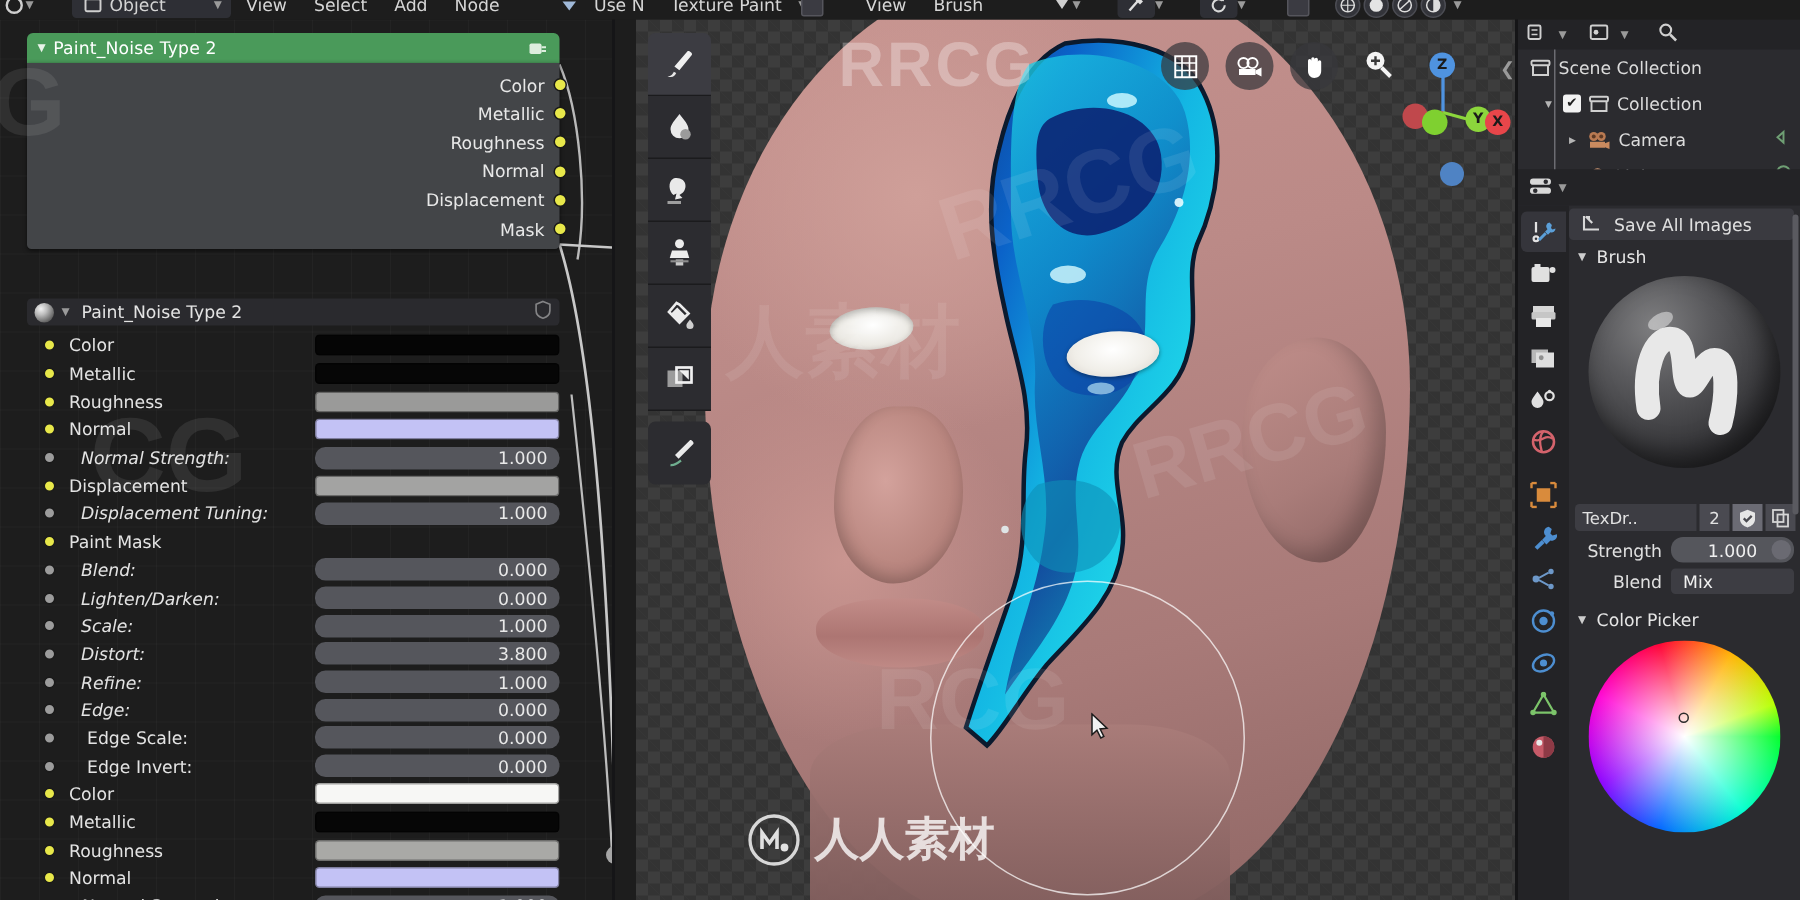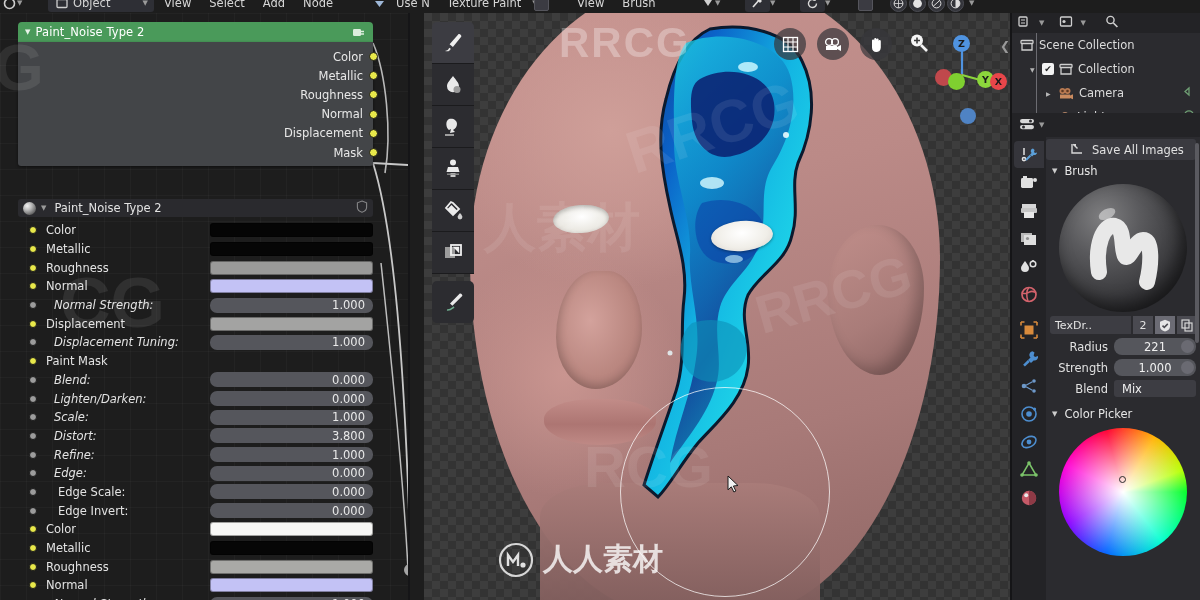--- a/index.html
+++ b/index.html
@@ -273,35 +273,35 @@
   }
   .pe-tab {
     width: 30px; height: 27px; display: flex; align-items: center; justify-content: center;
     border-radius: 4px 0 0 4px; margin-bottom: 1px;
   }
   .pe-tab.active { background: #35353b; }
   .pe-body { position: absolute; left: 34px; top: 24px; right: 0; bottom: 0; padding: 0; }
 
   .save-btn {
     margin: 2px 4px 0 0; height: 21px; background: #3a3a40; border-radius: 3px;
-    display: flex; align-items: center; gap: 8px; padding-left: 24px;
+    display: flex; align-items: center; gap: 8px; padding-left: 8px;
     font-size: 11.5px; color: #e0e0e0;
   }
   .panel-hdr {
     height: 22px; display: flex; align-items: center; gap: 7px; padding-left: 6px;
     font-size: 11.5px; color: #e6e6e6;
   }
   .panel-hdr .tri { font-size: 7px; color: #cdcdcd; }
   .brush-prev {
     margin: 2px auto 0; width: 128px; height: 128px; border-radius: 50%;
     background: radial-gradient(circle at 34% 26%, #7e7e80 0%, #5a5a5d 30%, #37373a 66%, #242427 100%);
     position: relative; box-shadow: inset -6px -8px 16px rgba(0,0,0,.5);
   }
   .texdr-row {
-    display: flex; align-items: center; gap: 2px; padding: 4px 3px 2px 4px;
+    display: flex; align-items: center; gap: 2px; padding: 4px 3px 2px 4px; margin-top: 20px;
   }
   .texdr-name {
     flex: 1; height: 18px; background: #3d3d43; border-radius: 3px 0 0 3px;
     display: flex; align-items: center; padding: 0 5px; font-size: 11px; color: #e2e2e2;
     overflow: hidden; white-space: nowrap;
   }
   .texdr-count {
     width: 20px; height: 18px; background: #4a4a51; display: flex;
     align-items: center; justify-content: center; font-size: 11px; color: #e2e2e2;
   }
@@ -1013,24 +1013,20 @@
         <span class="texdr-ico">
           <svg width="12" height="13" viewBox="0 0 12 13">
               <rect x="1" y="1" width="7" height="8" fill="none" stroke="#d6d6d6" stroke-width="1.2"></rect>
               <rect x="4" y="4" width="7" height="8" fill="none" stroke="#d6d6d6" stroke-width="1.2"></rect>
             </svg>
         </span>
       </div>
 
       <div id="brush-settings">
           <div class="val-row">
-            <span class="val-label">Radius</span>
-            <span class="val-field">221<span class="sub"></span></span>
-          </div>
-          <div class="val-row">
             <span class="val-label">Strength</span>
             <span class="val-field">1.000<span class="sub"></span></span>
           </div>
           <div class="val-row">
             <span class="val-label">Blend</span>
             <span class="val-field flat">Mix</span>
           </div>
         </div>
 
       <div class="panel-hdr" style="margin-top:4px;">

